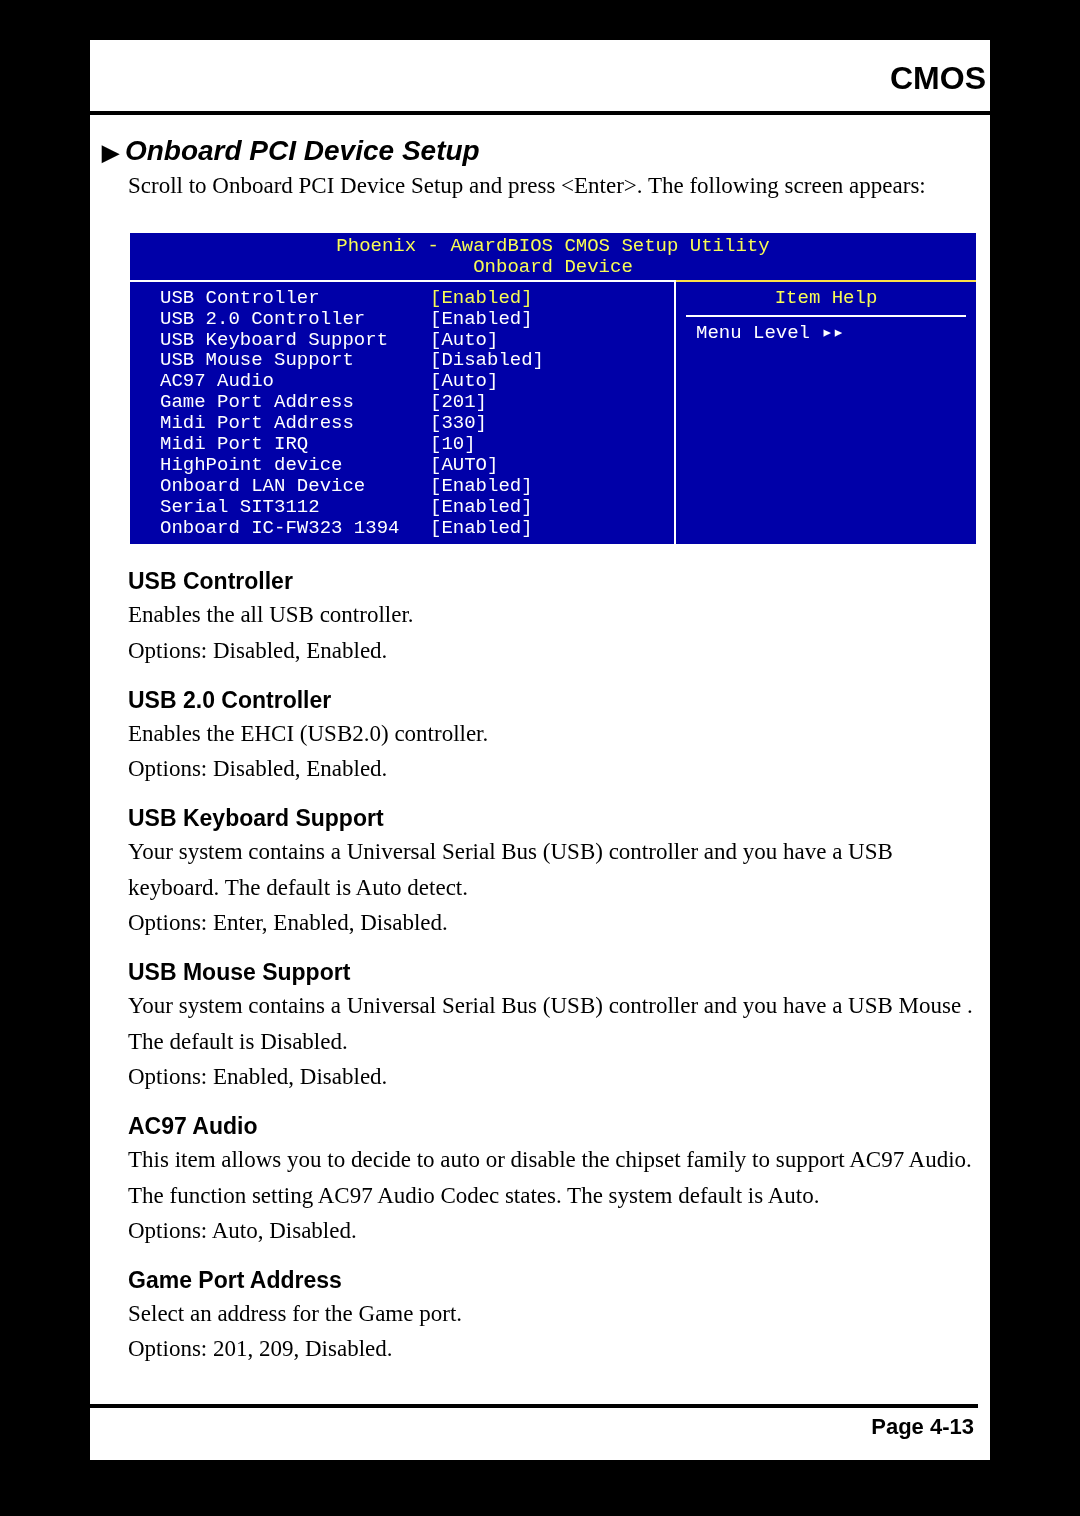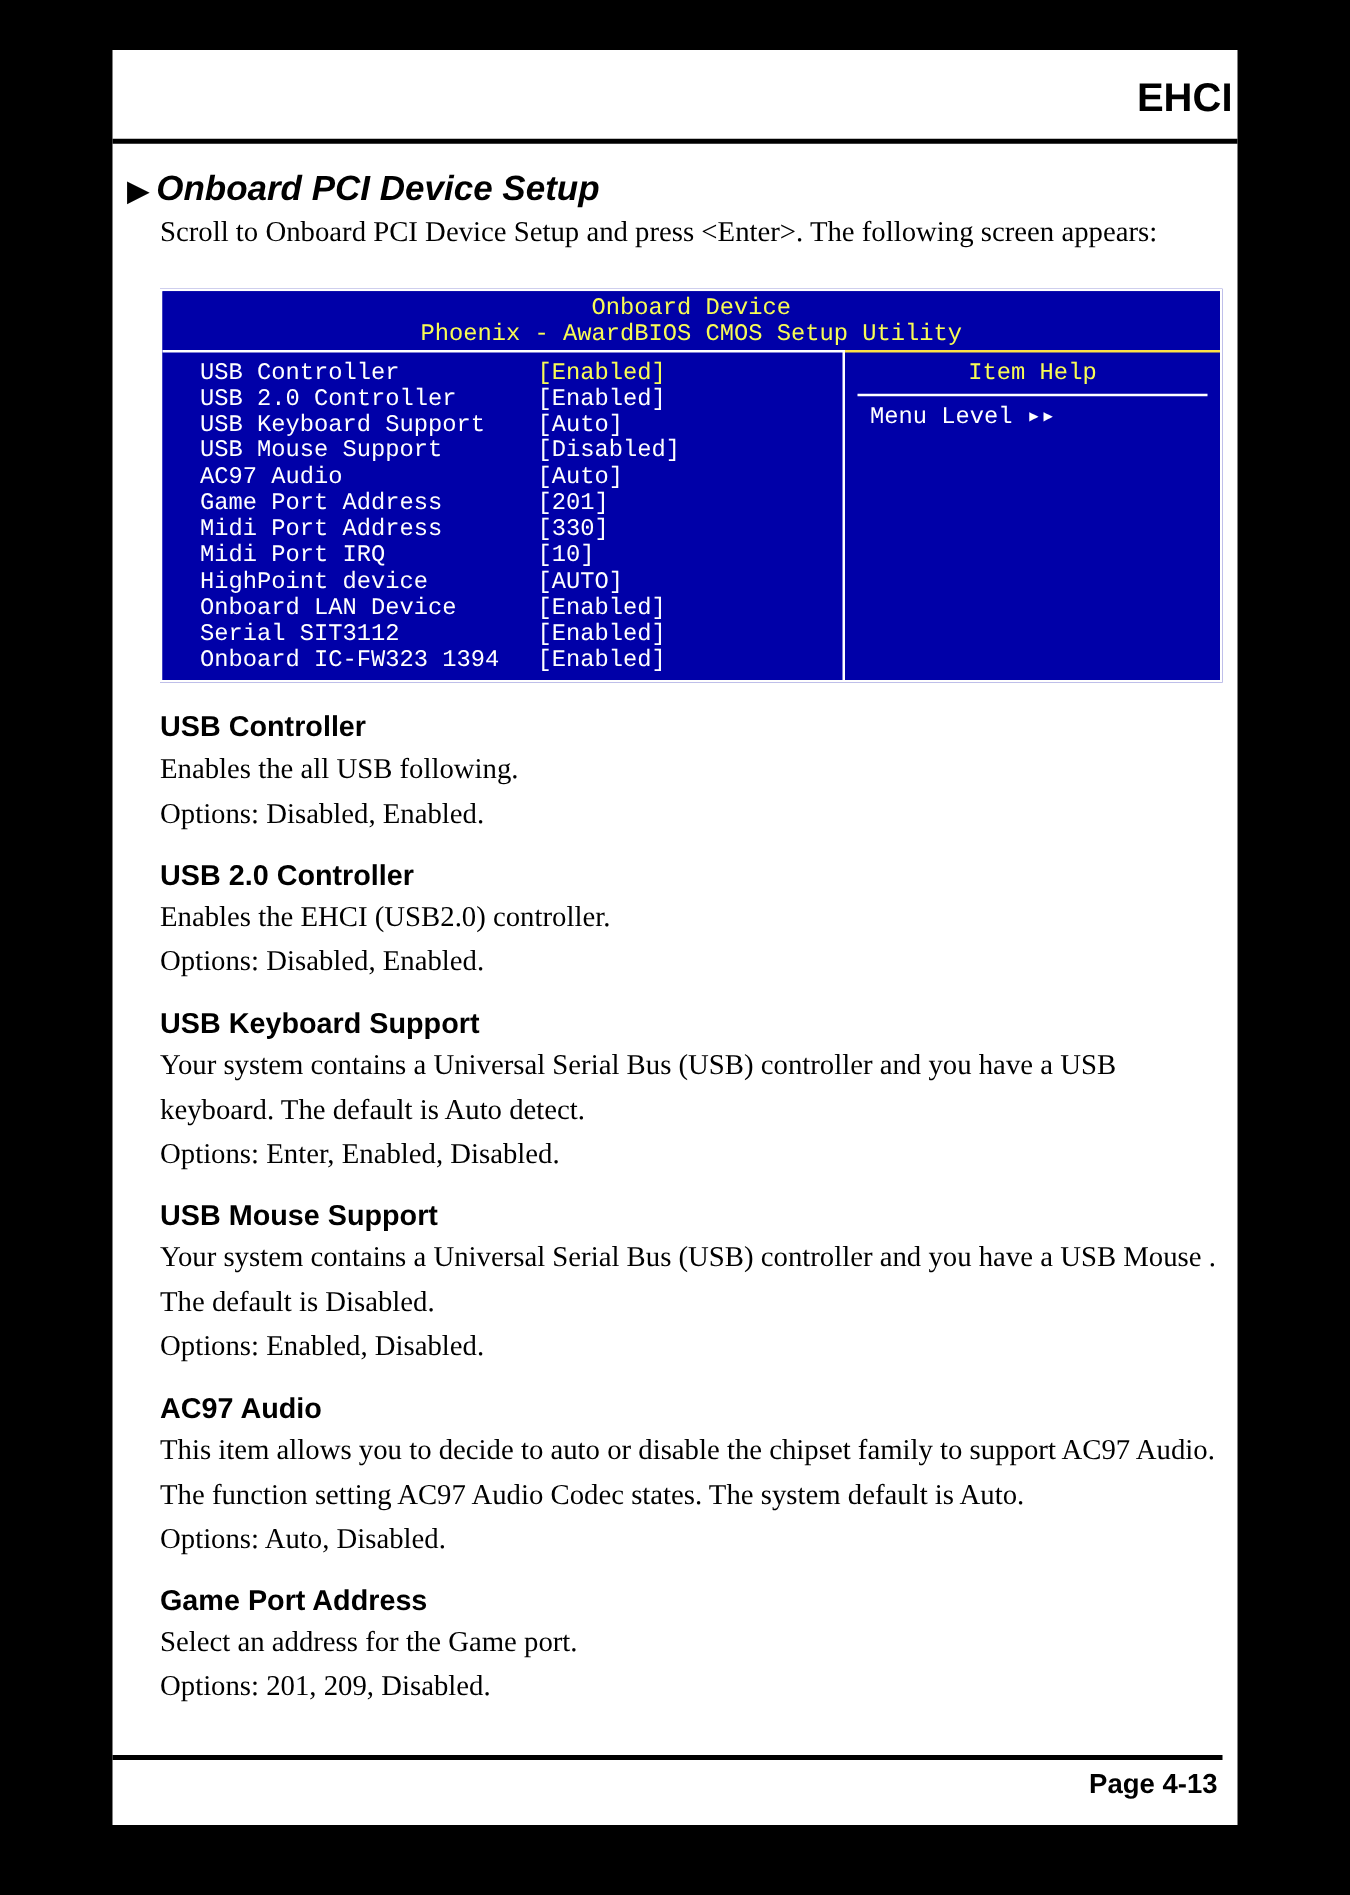--- a/index.html
+++ b/index.html
@@ -129,36 +129,36 @@
     right: 12px;
     padding: 0 0;
   }
 </style>
 </head>
 <body>
 
 <div class="page">
 
   <div>
-    <div class="header-title">EHCI</div>
+    <div class="header-title">CMOS</div>
     <div class="header-line"></div>
   </div>
 
   <div class="content">
 
     <div class="section-title">
       <span class="arrow">▶</span><span>Onboard PCI Device Setup</span>
     </div>
 
     <div class="intro">Scroll to Onboard PCI Device Setup and press &lt;Enter&gt;. The following screen appears:</div>
 
     <div class="bios-box">
       <div class="bios-top">
+        <div>Phoenix - AwardBIOS CMOS Setup Utility</div>
         <div>Onboard Device</div>
-        <div>Phoenix - AwardBIOS CMOS Setup Utility</div>
       </div>
       <div class="bios-body">
         <div class="bios-left" id="bios-left">
             <div class="bios-row">
               <span class="bios-label">USB Controller</span>
               <span class="bios-value sel">[Enabled]</span>
             </div>
             <div class="bios-row">
               <span class="bios-label">USB 2.0 Controller</span>
               <span class="bios-value">[Enabled]</span>
@@ -206,21 +206,21 @@
           </div>
         <div class="bios-right">
           <div class="itemhelp">Item Help</div>
           <div class="menulevel">Menu Level   ▸▸</div>
         </div>
       </div>
     </div>
 
     <div class="items-block" id="items-block">
         <div class="item-heading">USB Controller</div>
-        <div class="item-body">Enables the all USB following.</div>
+        <div class="item-body">Enables the all USB controller.</div>
         <div class="item-body">Options: Disabled, Enabled.</div>
         <div class="item-heading">USB 2.0 Controller</div>
         <div class="item-body">Enables the EHCI (USB2.0) controller.</div>
         <div class="item-body">Options: Disabled, Enabled.</div>
         <div class="item-heading">USB Keyboard Support</div>
         <div class="item-body">Your system contains a Universal Serial Bus (USB) controller and you have a USB keyboard. The default is Auto detect.</div>
         <div class="item-body">Options: Enter, Enabled, Disabled.</div>
         <div class="item-heading">USB Mouse Support</div>
         <div class="item-body">Your system contains a Universal Serial Bus (USB) controller and you have a USB Mouse . The default is Disabled.</div>
         <div class="item-body">Options: Enabled, Disabled.</div>

